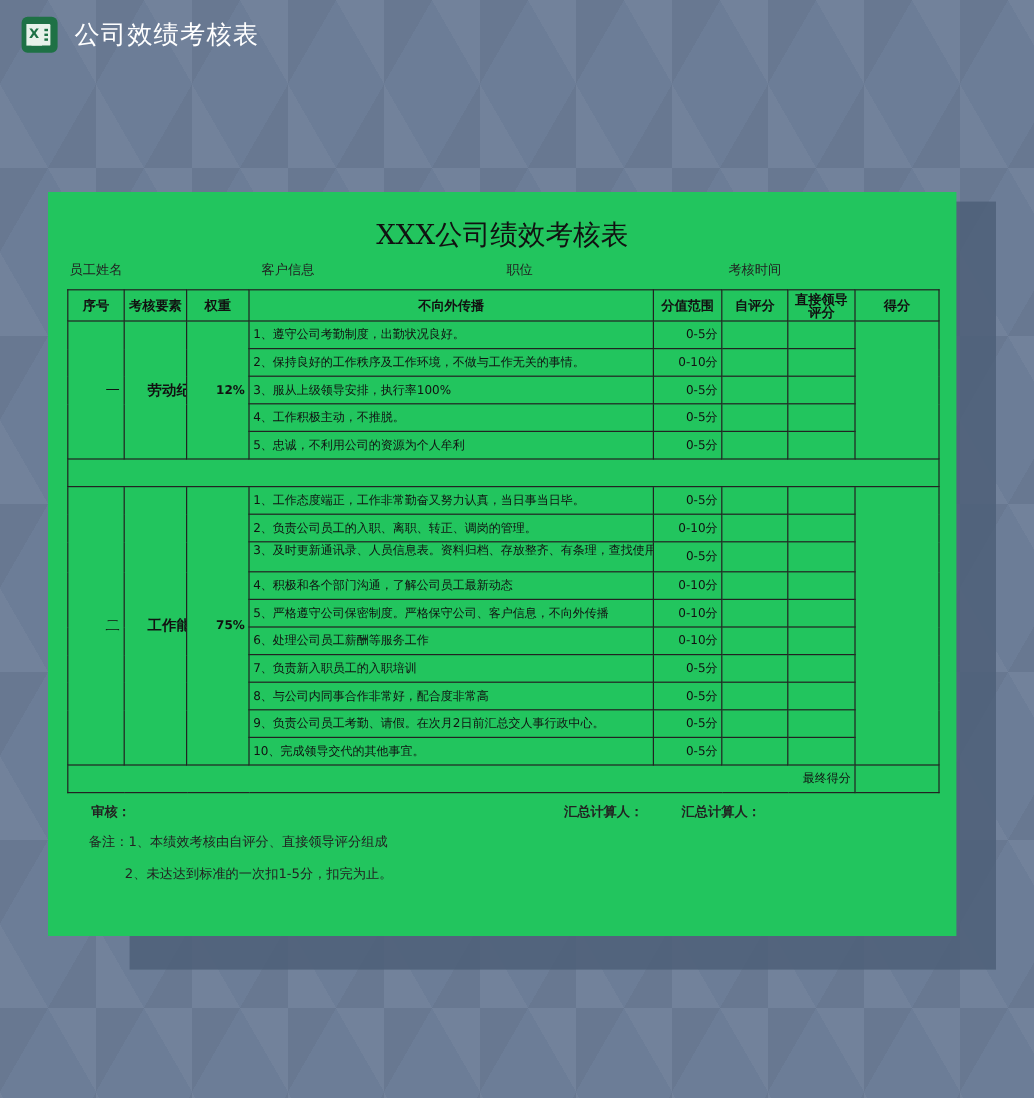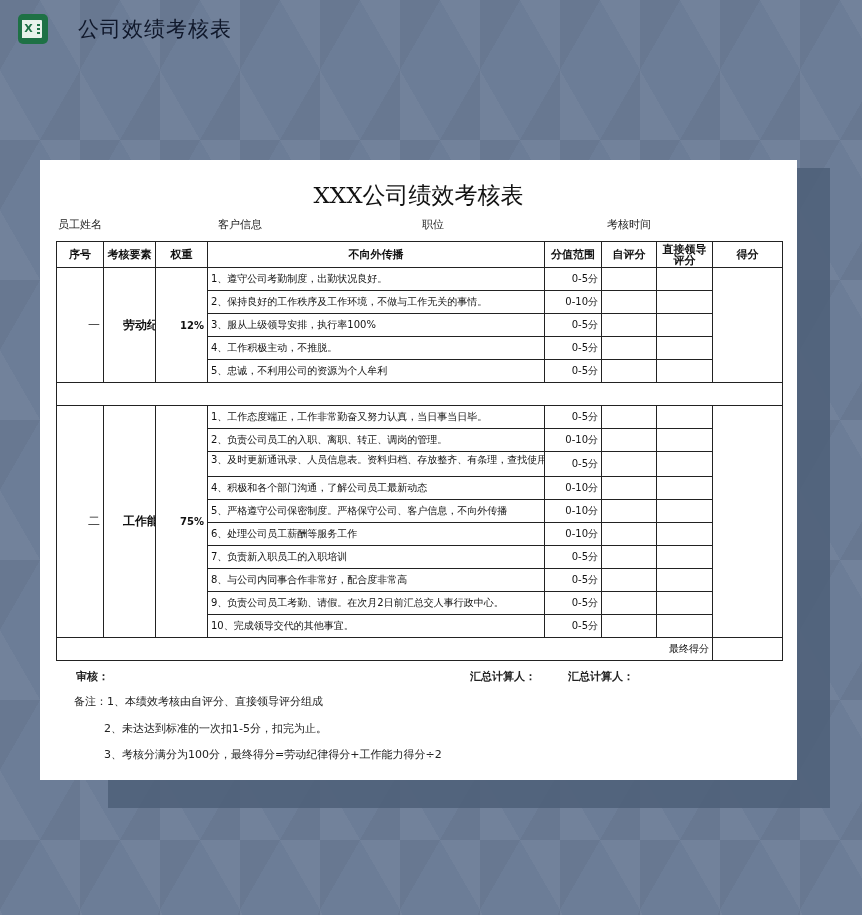--- a/index.html
+++ b/index.html
@@ -24,29 +24,29 @@
     position:relative;
   }
   .xls-icon .sheet {
     position:absolute; left:8px; top:6px; width:16px; height:18px; background:#e8f2ea; border-radius:1px;
   }
   .xls-icon .x {
     position:absolute; left:4px; top:6px; width:13px; height:18px; background:#e8f2ea;
     color:#1e7145; font:bold 11px "DejaVu Sans", sans-serif; text-align:center; line-height:18px;
   }
   .xls-icon .line { position:absolute; left:19px; width:3px; height:2px; background:#1e7145; }
-  .app-title { color:#0f172a; font-size:21px; letter-spacing:1px;margin-left:16px; }
+  .app-title { color:#ffffff; font-size:21px; letter-spacing:1px; }
 
   .shadow-panel {
     position:absolute; left:108px; top:168px; width:722px; height:640px;
     background:#4e5f78; opacity:0.85;
   }
   .page {
     position:absolute; left:40px; top:160px; width:757px; height:620px;
-    background:#ffffff;
+    background:#22c55e;
   }
   .doc-title {
     position:absolute; left:0; width:100%; top:20px; text-align:center;
     font-family:"DejaVu Serif", serif; font-size:23px; color:#111;
   }
   .meta { position:absolute; top:57px; font-size:11px; color:#222; }
 
   table.sheet {
     position:absolute; left:16px; top:81px; width:726px;
     border-collapse:collapse; table-layout:fixed;
@@ -224,14 +224,13 @@
     </tr>
   </tbody>
     </table>
 
   <div class="footer-label bold-lbl" style="left:36px;top:509px">审核：</div>
   <div class="footer-label bold-lbl" style="left:430px;top:509px">汇总计算人：</div>
   <div class="footer-label bold-lbl" style="left:528px;top:509px">汇总计算人：</div>
 
   <div class="footer-label" style="left:34px;top:534px"><span>备注：</span><span>1、本绩效考核由自评分、直接领导评分组成</span></div>
   <div class="footer-label" style="left:64px;top:561px">2、未达达到标准的一次扣1-5分，扣完为止。</div>
-  <div class="footer-label" style="left:64px;top:587px">3、考核分满分为100分，最终得分=劳动纪律得分+工作能力得分÷2</div>
 </div>
 
 </body></html>

